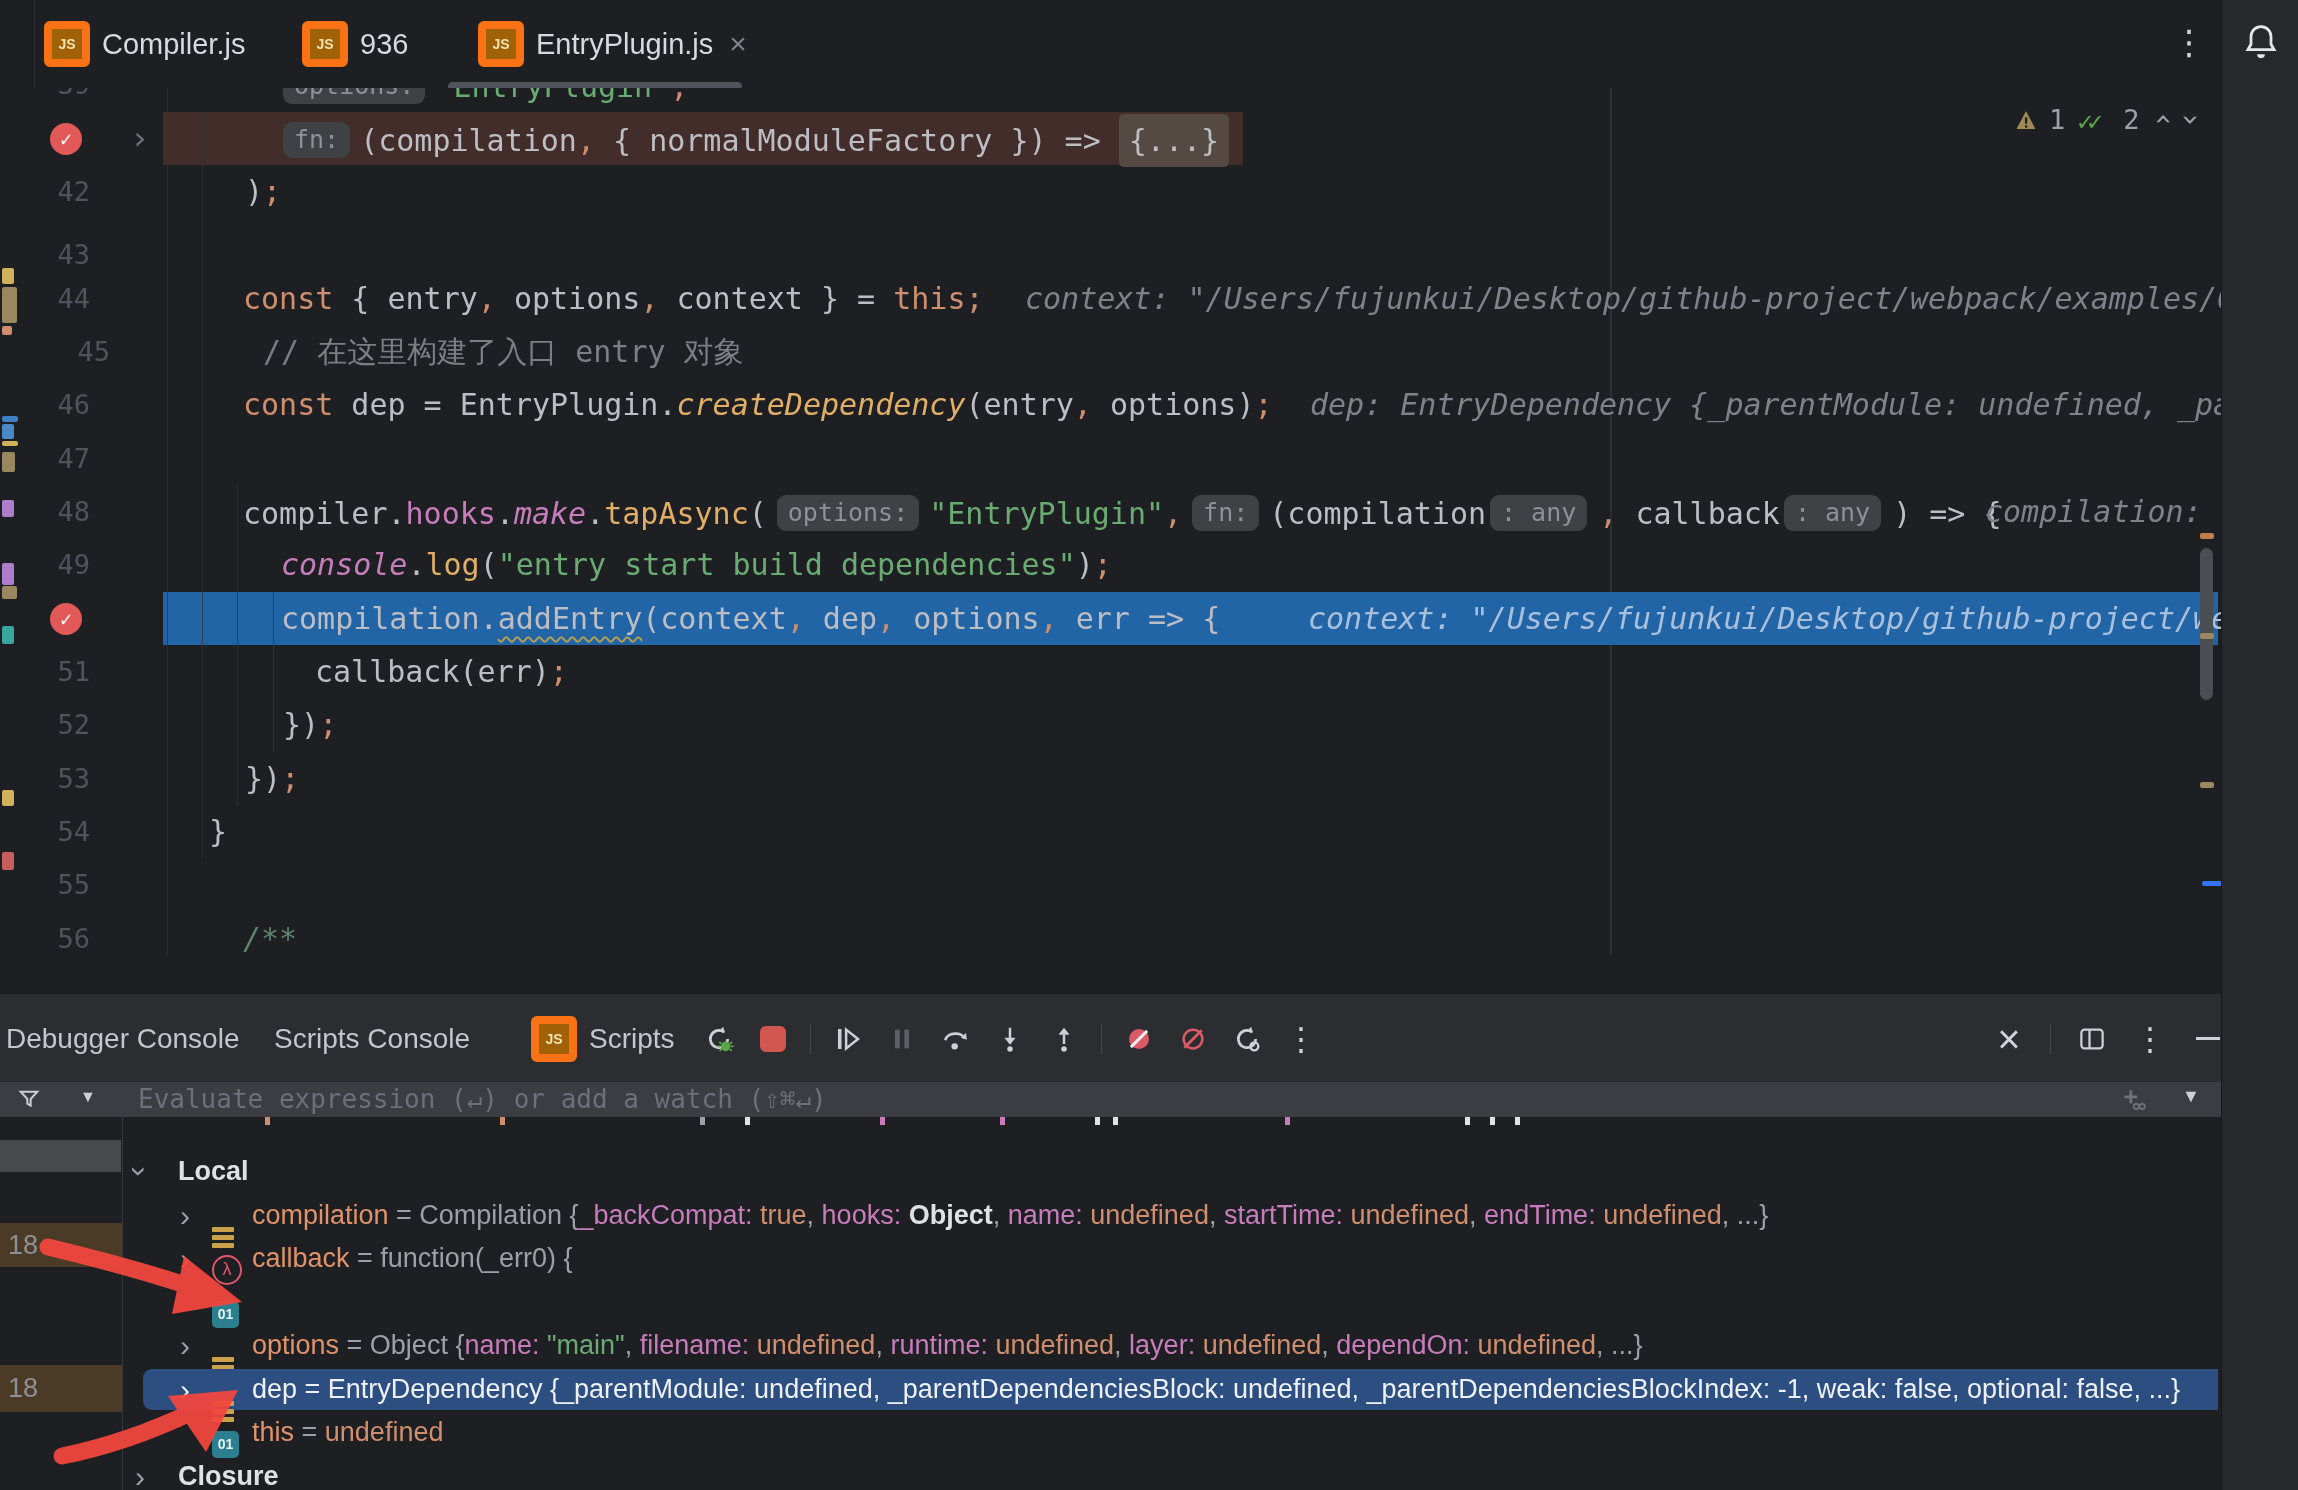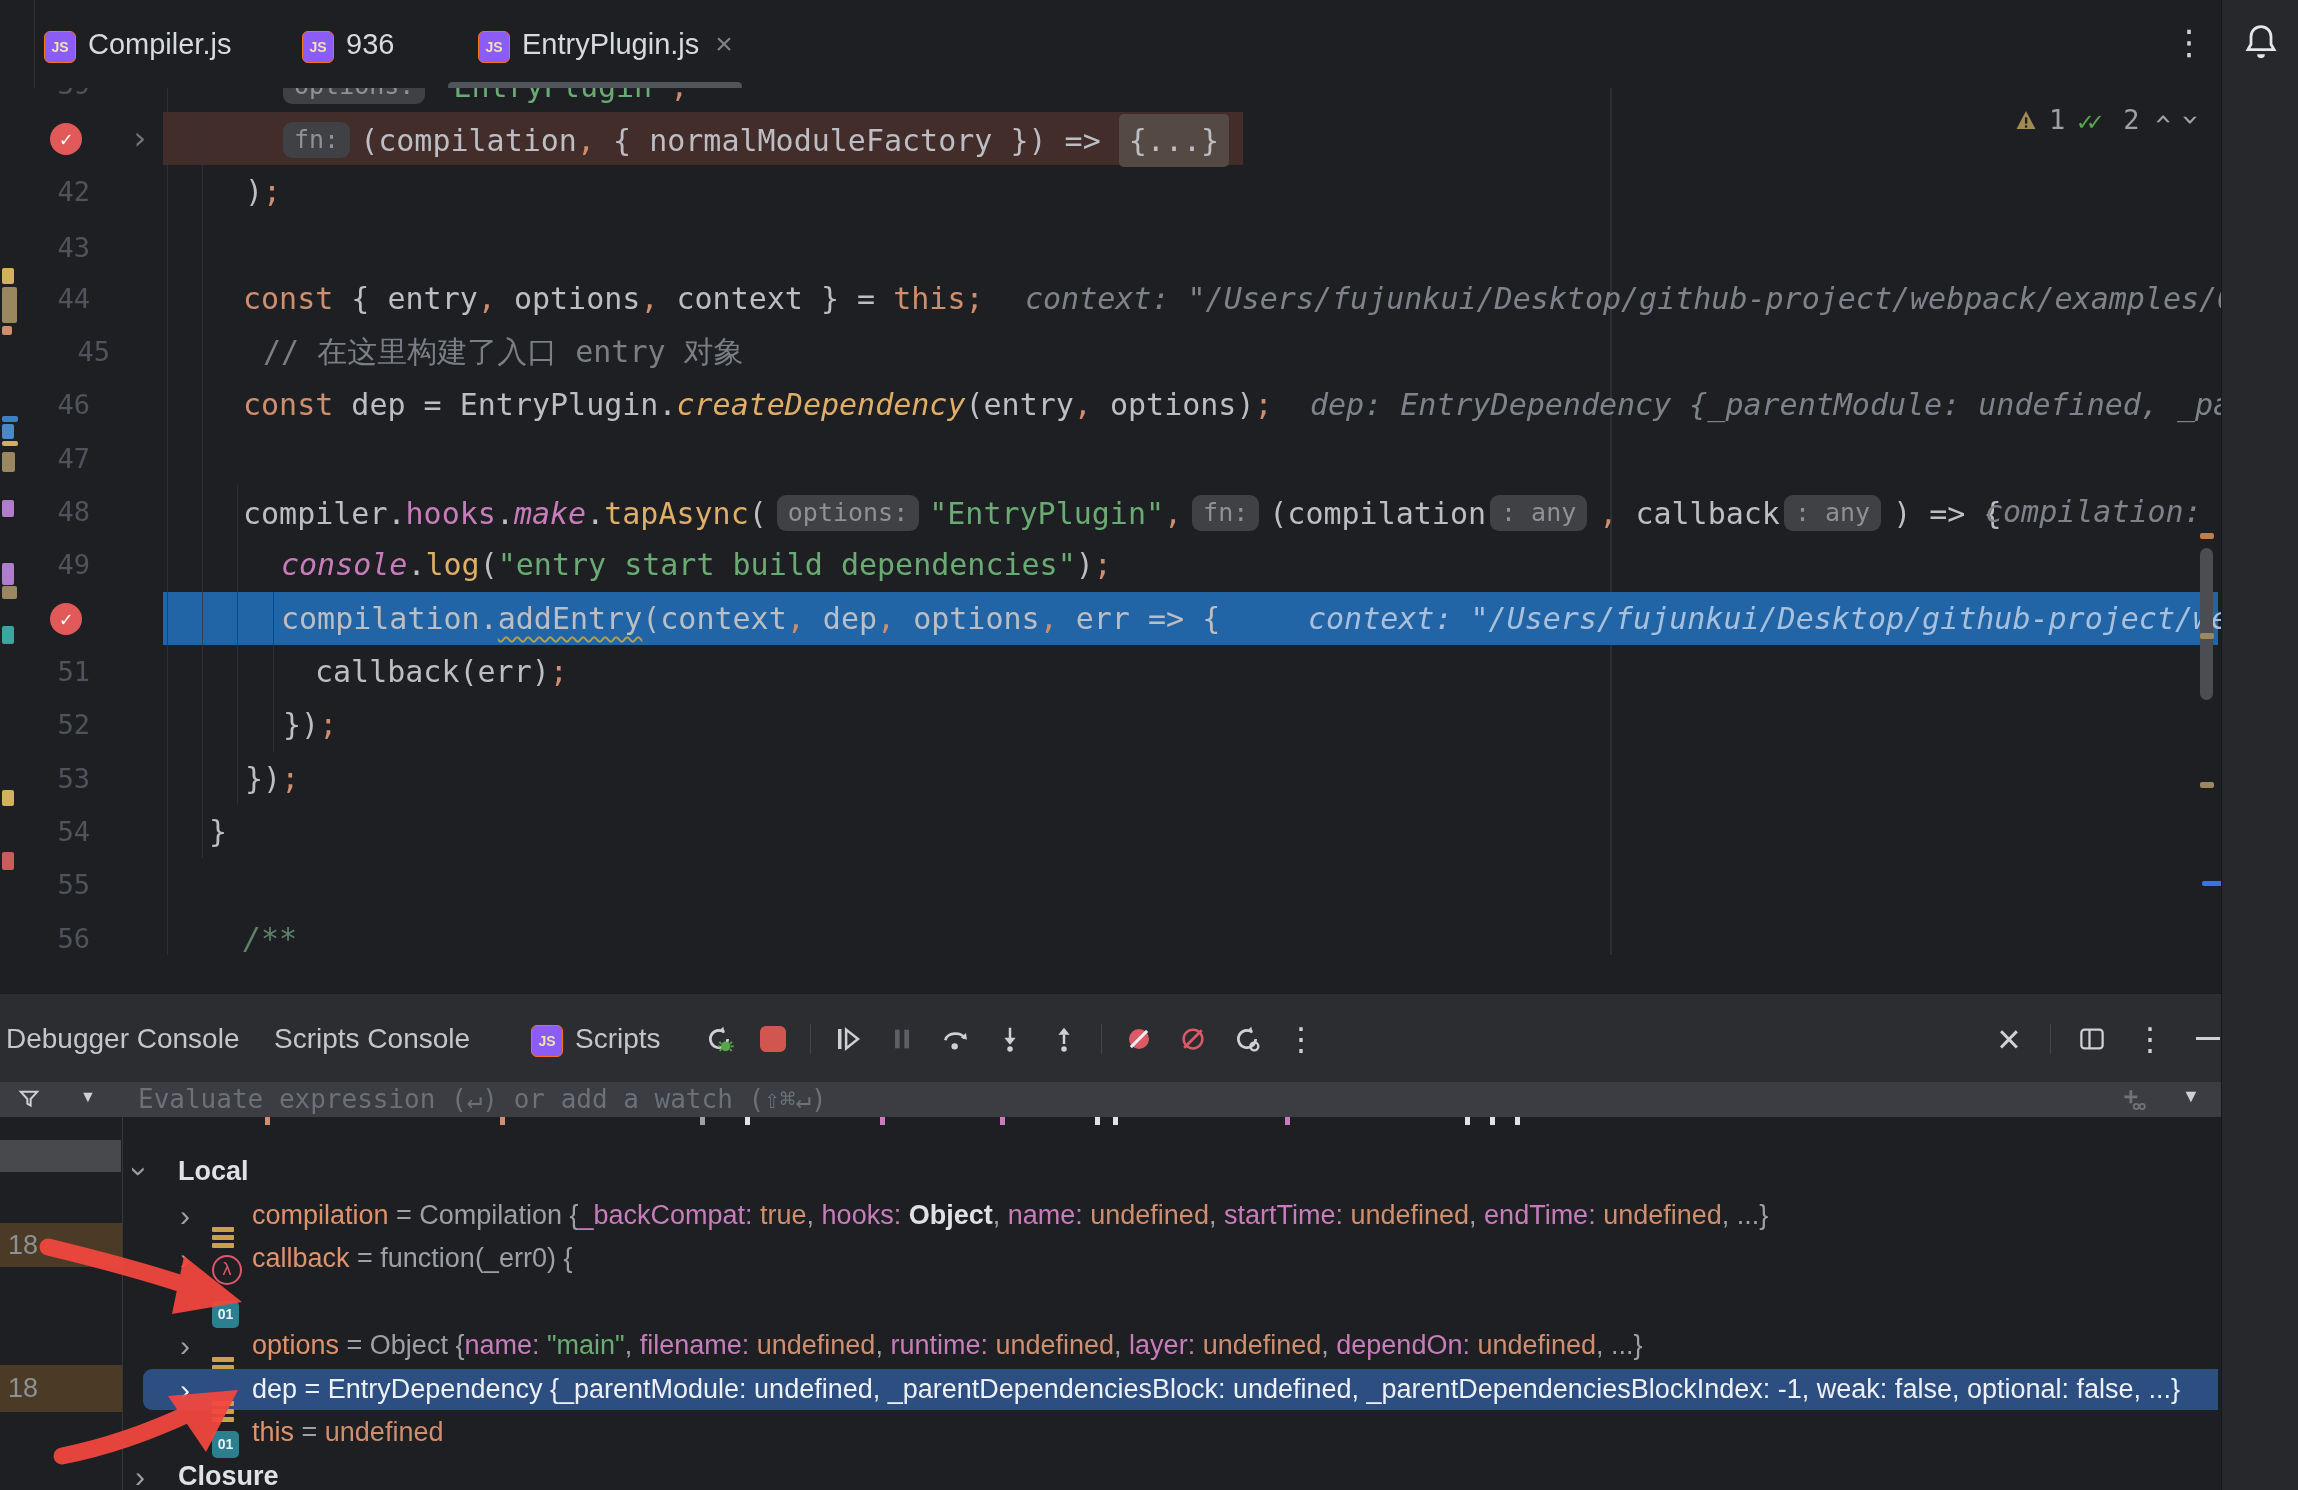--- a/index.html
+++ b/index.html
@@ -5,22 +5,22 @@
   html,body{margin:0;padding:0;background:#141517;}
   #app{position:relative;width:2298px;height:1490px;background:#1e1f22;overflow:hidden;
        font-family:"Liberation Sans",sans-serif;color:#d7dade;}
   
   #stripe{position:absolute;right:0;top:0;width:76px;height:1490px;background:#26282b;border-left:1px solid #17181a;}
   #bell{position:absolute;left:20px;top:22px;}
   
   #tabbar{position:absolute;left:0;top:0;width:2222px;height:88px;background:#1e1f22;border-bottom:1px solid #111214;}
   #tabbar .edge{position:absolute;left:34px;top:0;width:1px;height:88px;background:#2f3134;}
   .tab{position:absolute;top:0;height:88px;display:flex;align-items:center;gap:12px;font-size:29px;color:#d7dade;cursor:default;}
-  .jsicon{display:inline-flex;align-items:center;justify-content:center;width:30px;height:30px;border:1px solid #f97316;
-          border-radius:6px;background:#8b5cf6;color:#efe3b0;font-size:14px;font-weight:bold;font-family:"Liberation Sans",sans-serif;}
+  .jsicon{display:inline-flex;align-items:center;justify-content:center;width:30px;height:30px;border:8px solid #f97316;
+          border-radius:6px;background:#a16207;color:#efe3b0;font-size:14px;font-weight:bold;font-family:"Liberation Sans",sans-serif;}
   .tabclose{color:#7f838a;font-size:30px;margin-left:4px;}
   #tabthumb{position:absolute;left:448px;top:82px;width:294px;height:9px;border-radius:5px;background:#51555b;}
   #tabkebab{position:absolute;left:2172px;top:22px;font-size:34px;color:#cfd2d6;}
   
   #ed{position:absolute;left:0;top:88px;width:2222px;height:867px;overflow:hidden;background:#1e1f22;
       font-family:"DejaVu Sans Mono",monospace;font-size:30px;}
   .crow{position:absolute;left:0;width:2222px;height:53px;line-height:53px;white-space:pre;}
   .hlband{position:absolute;top:0;height:53px;left:163px;}
   .hl-bp{width:1080px;background:#422d2b;}
   .hl-exec{width:2055px;background:#2265a7;}
@@ -121,21 +121,21 @@
     <div id="tabthumb"></div>
     <div id="tabkebab">⋮</div>
   </div>
 
   <div id="ed">
     <div id="marginguide"></div>
     <div id="edrows">
         <div class="crow" style="top: -30px;"><span class="lnum">39</span><span class="code" style="left: 283px;"><span class="t-chip">options:</span><span class="t-str">"EntryPlugin"</span><span class="t-or">,</span></span></div>
         <div class="crow" style="top: 24px;"><div class="hlband hl-bp"></div><span class="bpdot">✓</span><span class="gchev">›</span><span class="code" style="left: 283px;"><span class="t-chip">fn:</span><span class="t-id">(compilation</span><span class="t-or">,</span><span class="t-id"> { normalModuleFactory }) =&gt; </span><span class="t-fold">{...}</span></span></div>
         <div class="crow" style="top: 77px;"><span class="lnum">42</span><span class="code" style="left: 245px;"><span class="t-id">)</span><span class="t-or">;</span></span></div>
-        <div class="crow" style="top: 133px;"><span class="lnum">43</span></div>
+        <div class="crow" style="top: 140px;"><span class="lnum">43</span></div>
         <div class="crow" style="top: 184px;"><span class="lnum">44</span><span class="code" style="left: 243px;"><span class="t-kw">const</span><span class="t-id"> { entry</span><span class="t-or">,</span><span class="t-id"> options</span><span class="t-or">,</span><span class="t-id"> context } = </span><span class="t-kw">this</span><span class="t-or">;</span></span><span class="hint hintA" style="left: 1025px;">context: "/Users/fujunkui/Desktop/github-project/webpack/examples/01-base"</span></div>
         <div class="crow" style="top: 237px; margin-left: 20px;"><span class="lnum">45</span><span class="code" style="left: 243px;"><span class="t-cm">// 在这里构建了入口 entry 对象</span></span></div>
         <div class="crow" style="top: 290px;"><span class="lnum">46</span><span class="code" style="left: 243px;"><span class="t-kw">const</span><span class="t-id"> dep = EntryPlugin.</span><span class="t-fni">createDependency</span><span class="t-id">(entry</span><span class="t-or">,</span><span class="t-id"> options)</span><span class="t-or">;</span></span><span class="hint hintA" style="left: 1310px;">dep: EntryDependency {_parentModule: undefined, _parentDependenciesBlock: undefined, ...}</span></div>
         <div class="crow" style="top: 344px;"><span class="lnum">47</span></div>
         <div class="crow" style="top: 397px;"><span class="lnum">48</span><span class="code" style="left: 243px;"><span class="t-id">compiler.</span><span class="t-fld">hooks</span><span class="t-id">.</span><span class="t-fldi">make</span><span class="t-id">.</span><span class="t-fn">tapAsync</span><span class="t-id">(</span><span class="t-chip">options:</span><span class="t-str">"EntryPlugin"</span><span class="t-or">,</span><span class="t-chip">fn:</span><span class="t-id">(compilation</span><span class="t-chip2">: any</span><span class="t-or">,</span><span class="t-id"> callback</span><span class="t-chip2">: any</span><span class="t-id">) =&gt; {</span></span><span class="hint hintA" style="left: 1985px;">compilation: Compilation</span></div>
         <div class="crow" style="top: 450px;"><span class="lnum">49</span><span class="code" style="left: 281px;"><span class="t-fldi">console</span><span class="t-id">.</span><span class="t-fn">log</span><span class="t-id">(</span><span class="t-str">"entry start build dependencies"</span><span class="t-id">)</span><span class="t-or">;</span></span></div>
         <div class="crow" style="top: 504px;"><div class="hlband hl-exec"></div><span class="bpdot">✓</span><span class="code" style="left: 281px;"><span class="t-id">compilation.</span><span class="t-wavy">addEntry</span><span class="t-id">(context</span><span class="t-or">,</span><span class="t-id"> dep</span><span class="t-or">,</span><span class="t-id"> options</span><span class="t-or">,</span><span class="t-id"> err =&gt; {</span></span><span class="hint hintB" style="left: 1308px;">context: "/Users/fujunkui/Desktop/github-project/webpack/examples/01-base"</span></div>
         <div class="crow" style="top: 557px;"><span class="lnum">51</span><span class="code" style="left: 315px;"><span class="t-id">callback(err)</span><span class="t-or">;</span></span></div>
         <div class="crow" style="top: 610px;"><span class="lnum">52</span><span class="code" style="left: 283px;"><span class="t-id">})</span><span class="t-or">;</span></span></div>
         <div class="crow" style="top: 664px;"><span class="lnum">53</span><span class="code" style="left: 245px;"><span class="t-id">})</span><span class="t-or">;</span></span></div>

